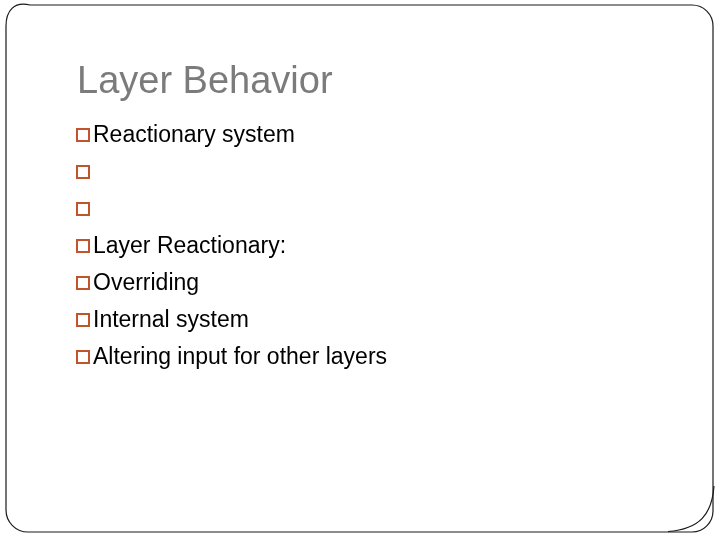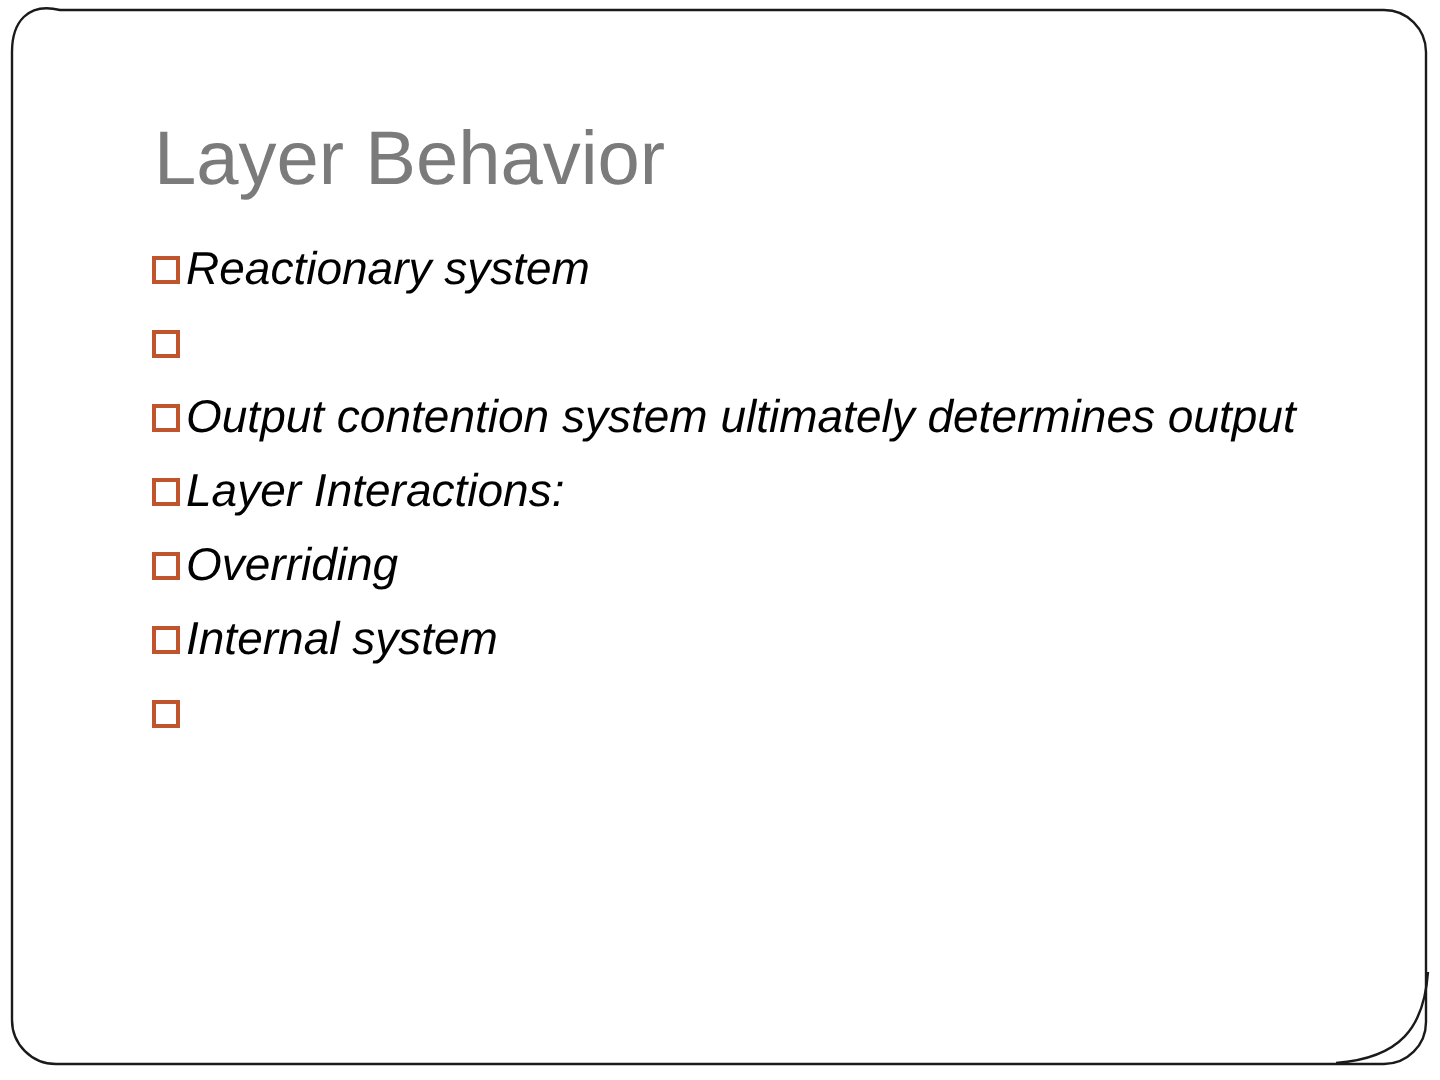--- a/index.html
+++ b/index.html
@@ -43,21 +43,20 @@
     top: 119px;
     width: 585px;
     color: var(--body, #000000);
   }
   .bullet-item {
     margin: 0 0 6px 0;
     font-size: 23px;
     line-height: 31px;
     padding-left: 17px;
     text-indent: -17px;
-    font-style: italic;
   }
   .square-bullet {
     display: inline-block;
     width: 10px;
     height: 10px;
     border: 2px solid var(--bullet, #c0552d);
     margin-right: 3px;
     background: transparent;
   }
 </style>
@@ -69,18 +68,18 @@
   <path d="M 30,5 L 692,5 A 21,21 0 0 1 713,26 L 713,511 A 21,21 0 0 1 692,532 L 28,532 A 22,22 0 0 1 6,510 L 6,26 C 6,11 14,1 30,5 Z"></path>
 
   <path d="M 714,486 C 712,514 700,529 668,531.5"></path>
 </svg>
 
 <div class="slide-title">Layer Behavior</div>
 
 <div class="slide-body">
   <p class="bullet-item"><span class="square-bullet"></span><span>Reactionary system</span></p>
   <p class="bullet-item"><span class="square-bullet"></span></p>
-  <p class="bullet-item"><span class="square-bullet"></span><span>Output contention system ultimately determines output</span></p>
-  <p class="bullet-item"><span class="square-bullet"></span><span>Layer Interactions:</span></p>
+  <p class="bullet-item"><span class="square-bullet"></span></p>
+  <p class="bullet-item"><span class="square-bullet"></span><span>Layer Reactionary:</span></p>
   <p class="bullet-item"><span class="square-bullet"></span><span>Overriding</span></p>
   <p class="bullet-item"><span class="square-bullet"></span><span>Internal system</span></p>
-  <p class="bullet-item"><span class="square-bullet"></span></p>
+  <p class="bullet-item"><span class="square-bullet"></span><span>Altering input for other layers</span></p>
 </div>
 
 </body></html>

